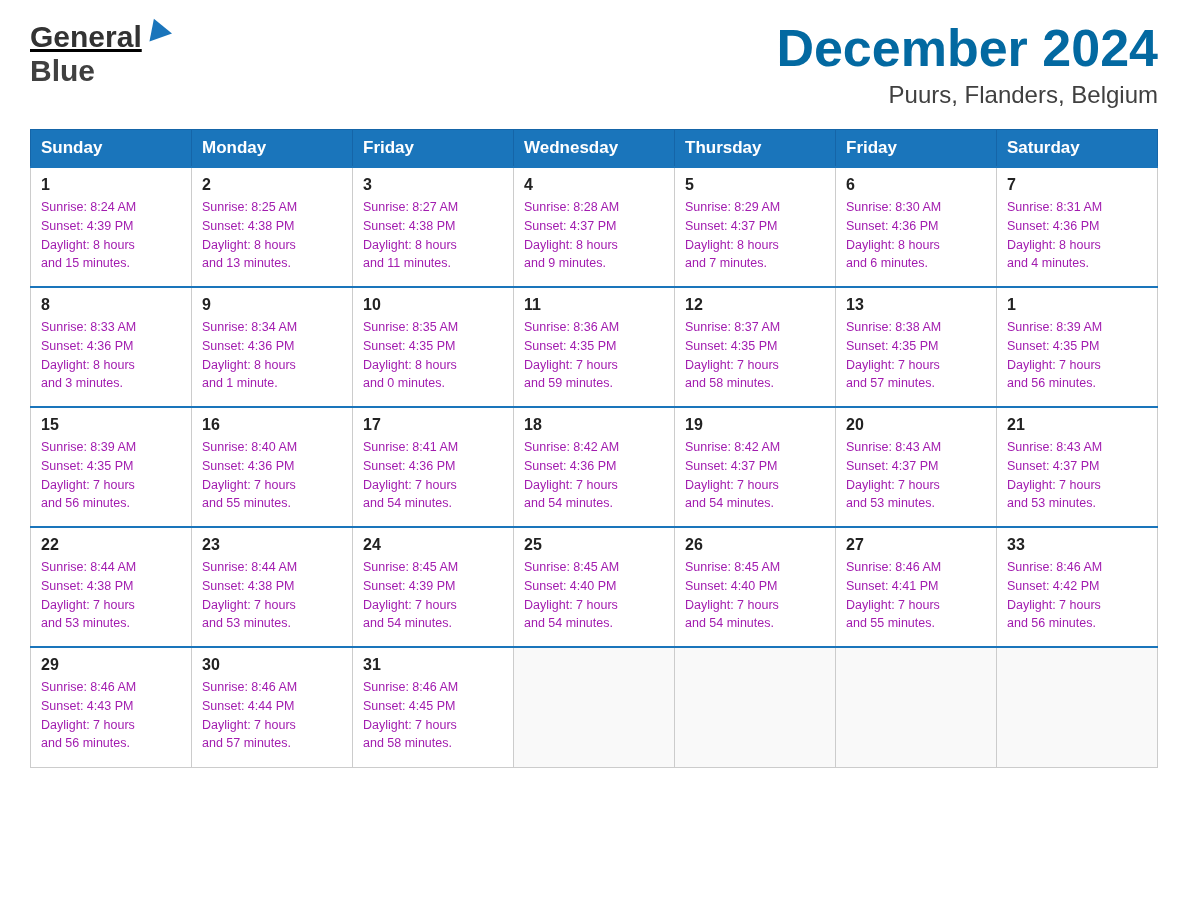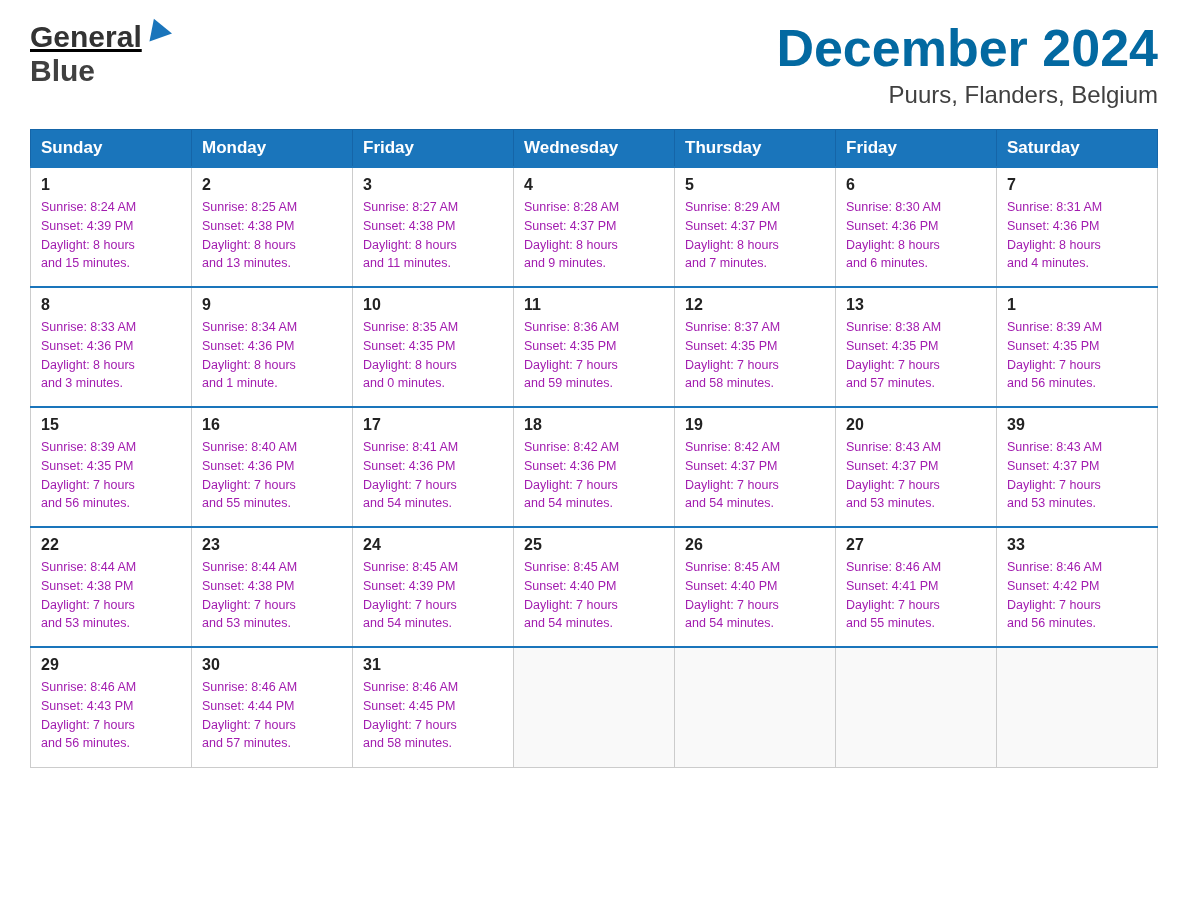--- a/index.html
+++ b/index.html
@@ -198,21 +198,21 @@
         </td>
         <td>
           <span class="day-number">19</span>
           <div class="day-info">Sunrise: 8:42 AM<br>Sunset: 4:37 PM<br>Daylight: 7 hours<br>and 54 minutes.</div>
         </td>
         <td>
           <span class="day-number">20</span>
           <div class="day-info">Sunrise: 8:43 AM<br>Sunset: 4:37 PM<br>Daylight: 7 hours<br>and 53 minutes.</div>
         </td>
         <td>
-          <span class="day-number">39</span>
+          <span class="day-number">21</span>
           <div class="day-info">Sunrise: 8:43 AM<br>Sunset: 4:37 PM<br>Daylight: 7 hours<br>and 53 minutes.</div>
         </td>
       </tr>
       <tr>
         <td>
           <span class="day-number">22</span>
           <div class="day-info">Sunrise: 8:44 AM<br>Sunset: 4:38 PM<br>Daylight: 7 hours<br>and 53 minutes.</div>
         </td>
         <td>
           <span class="day-number">23</span>

